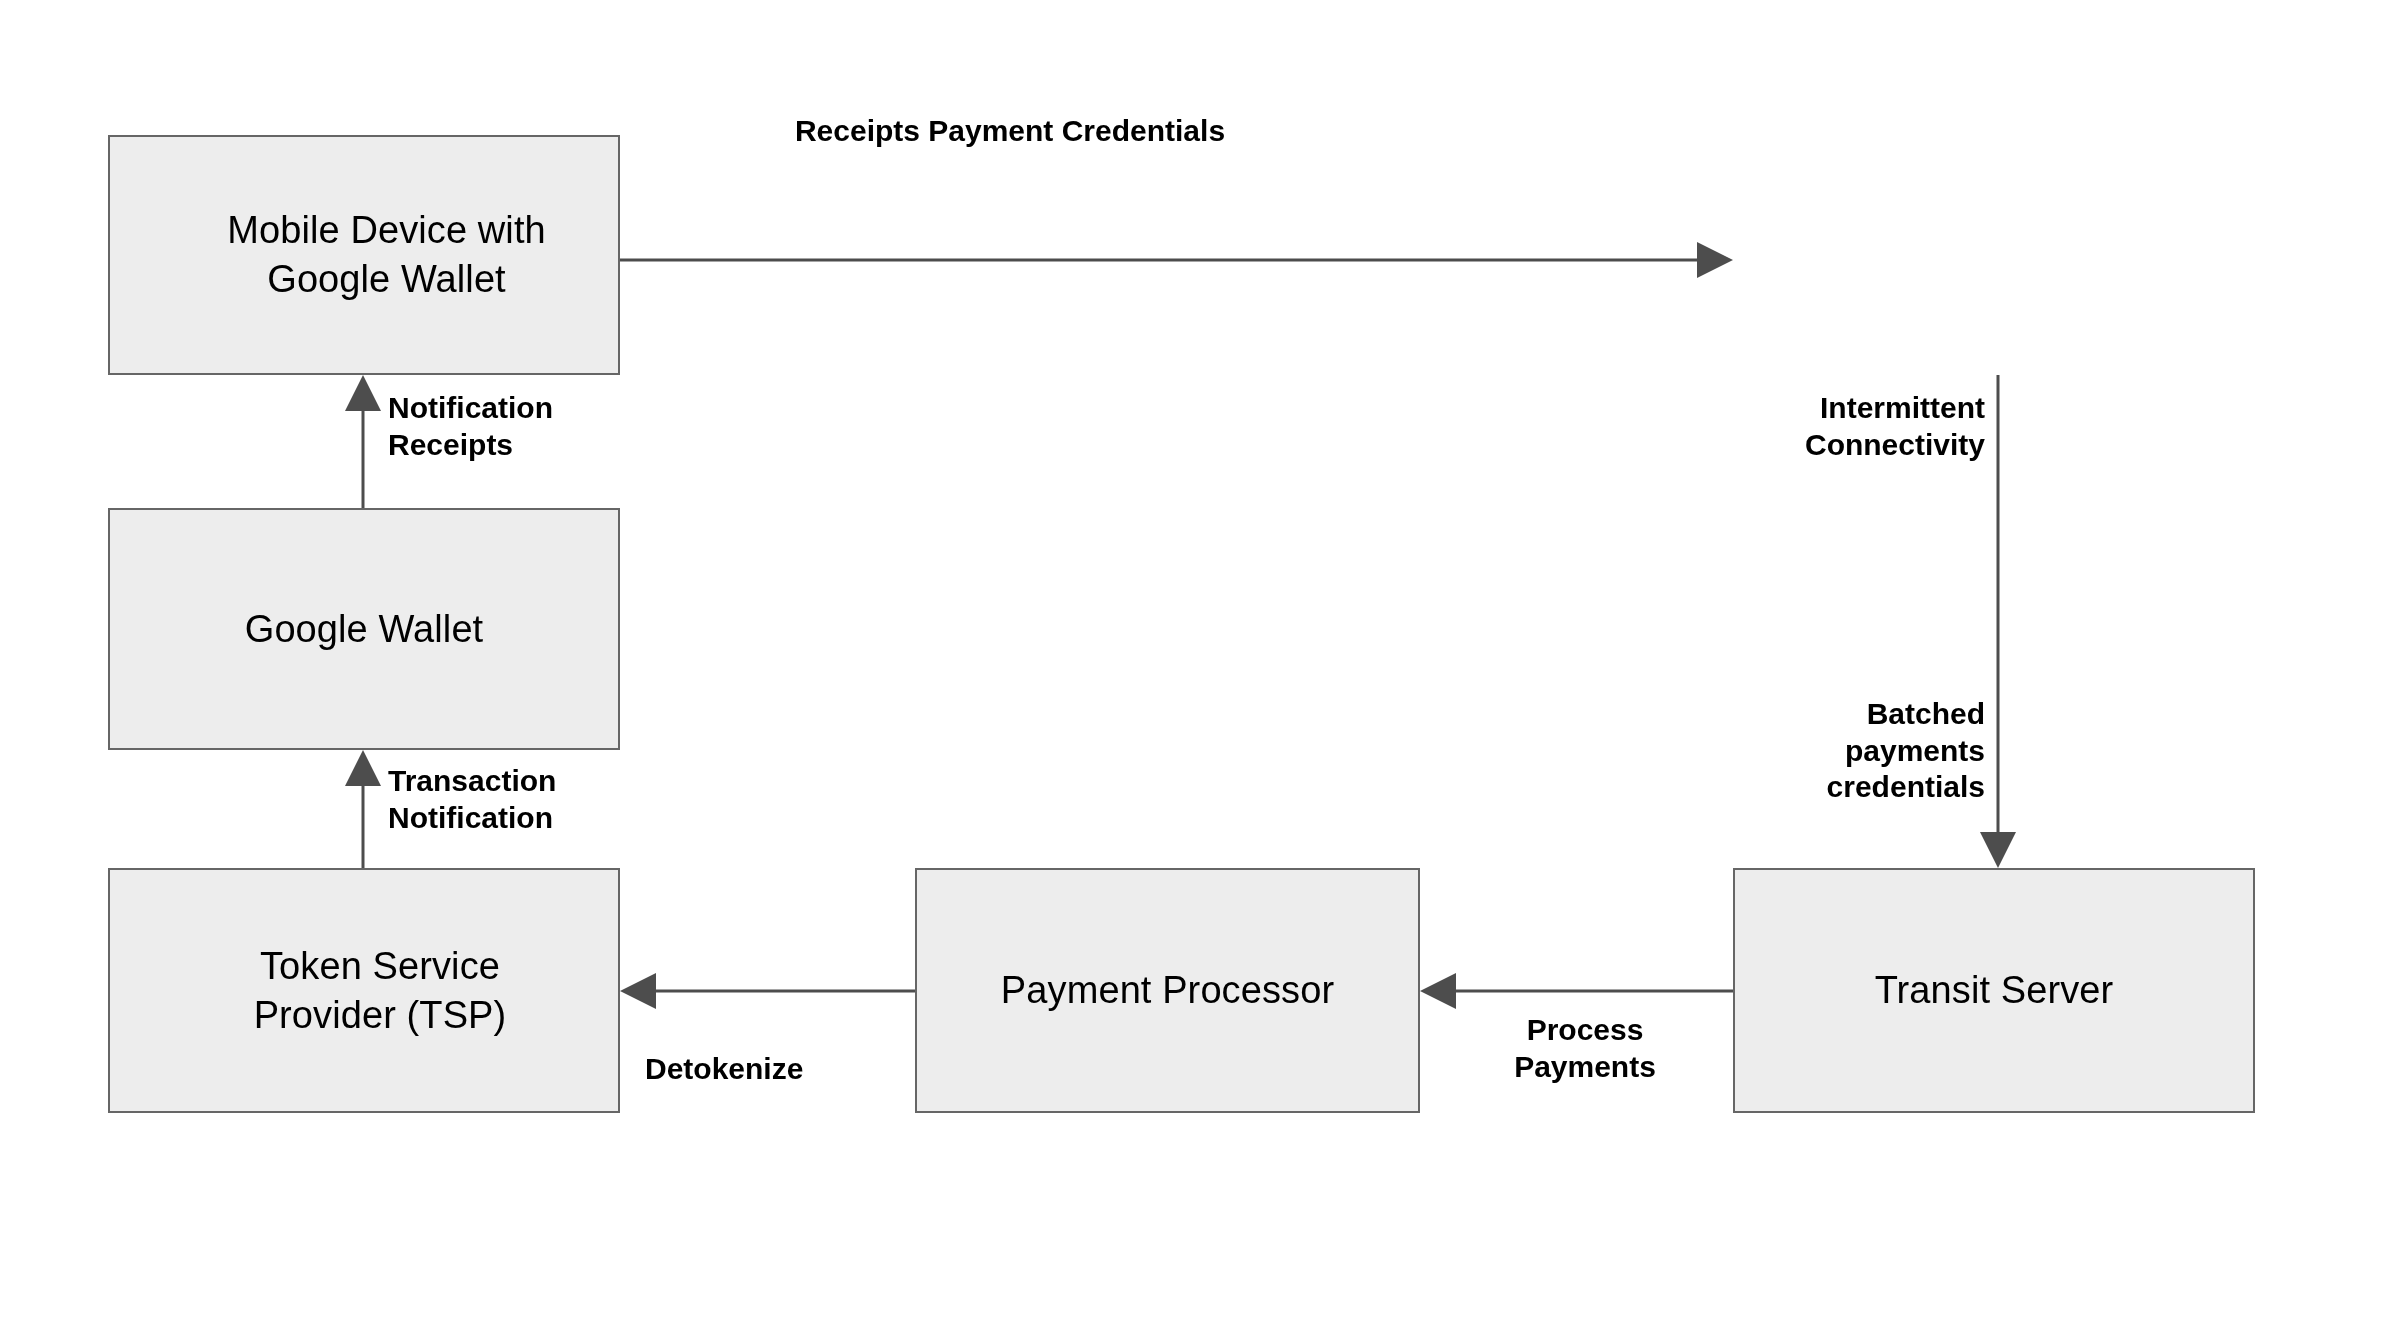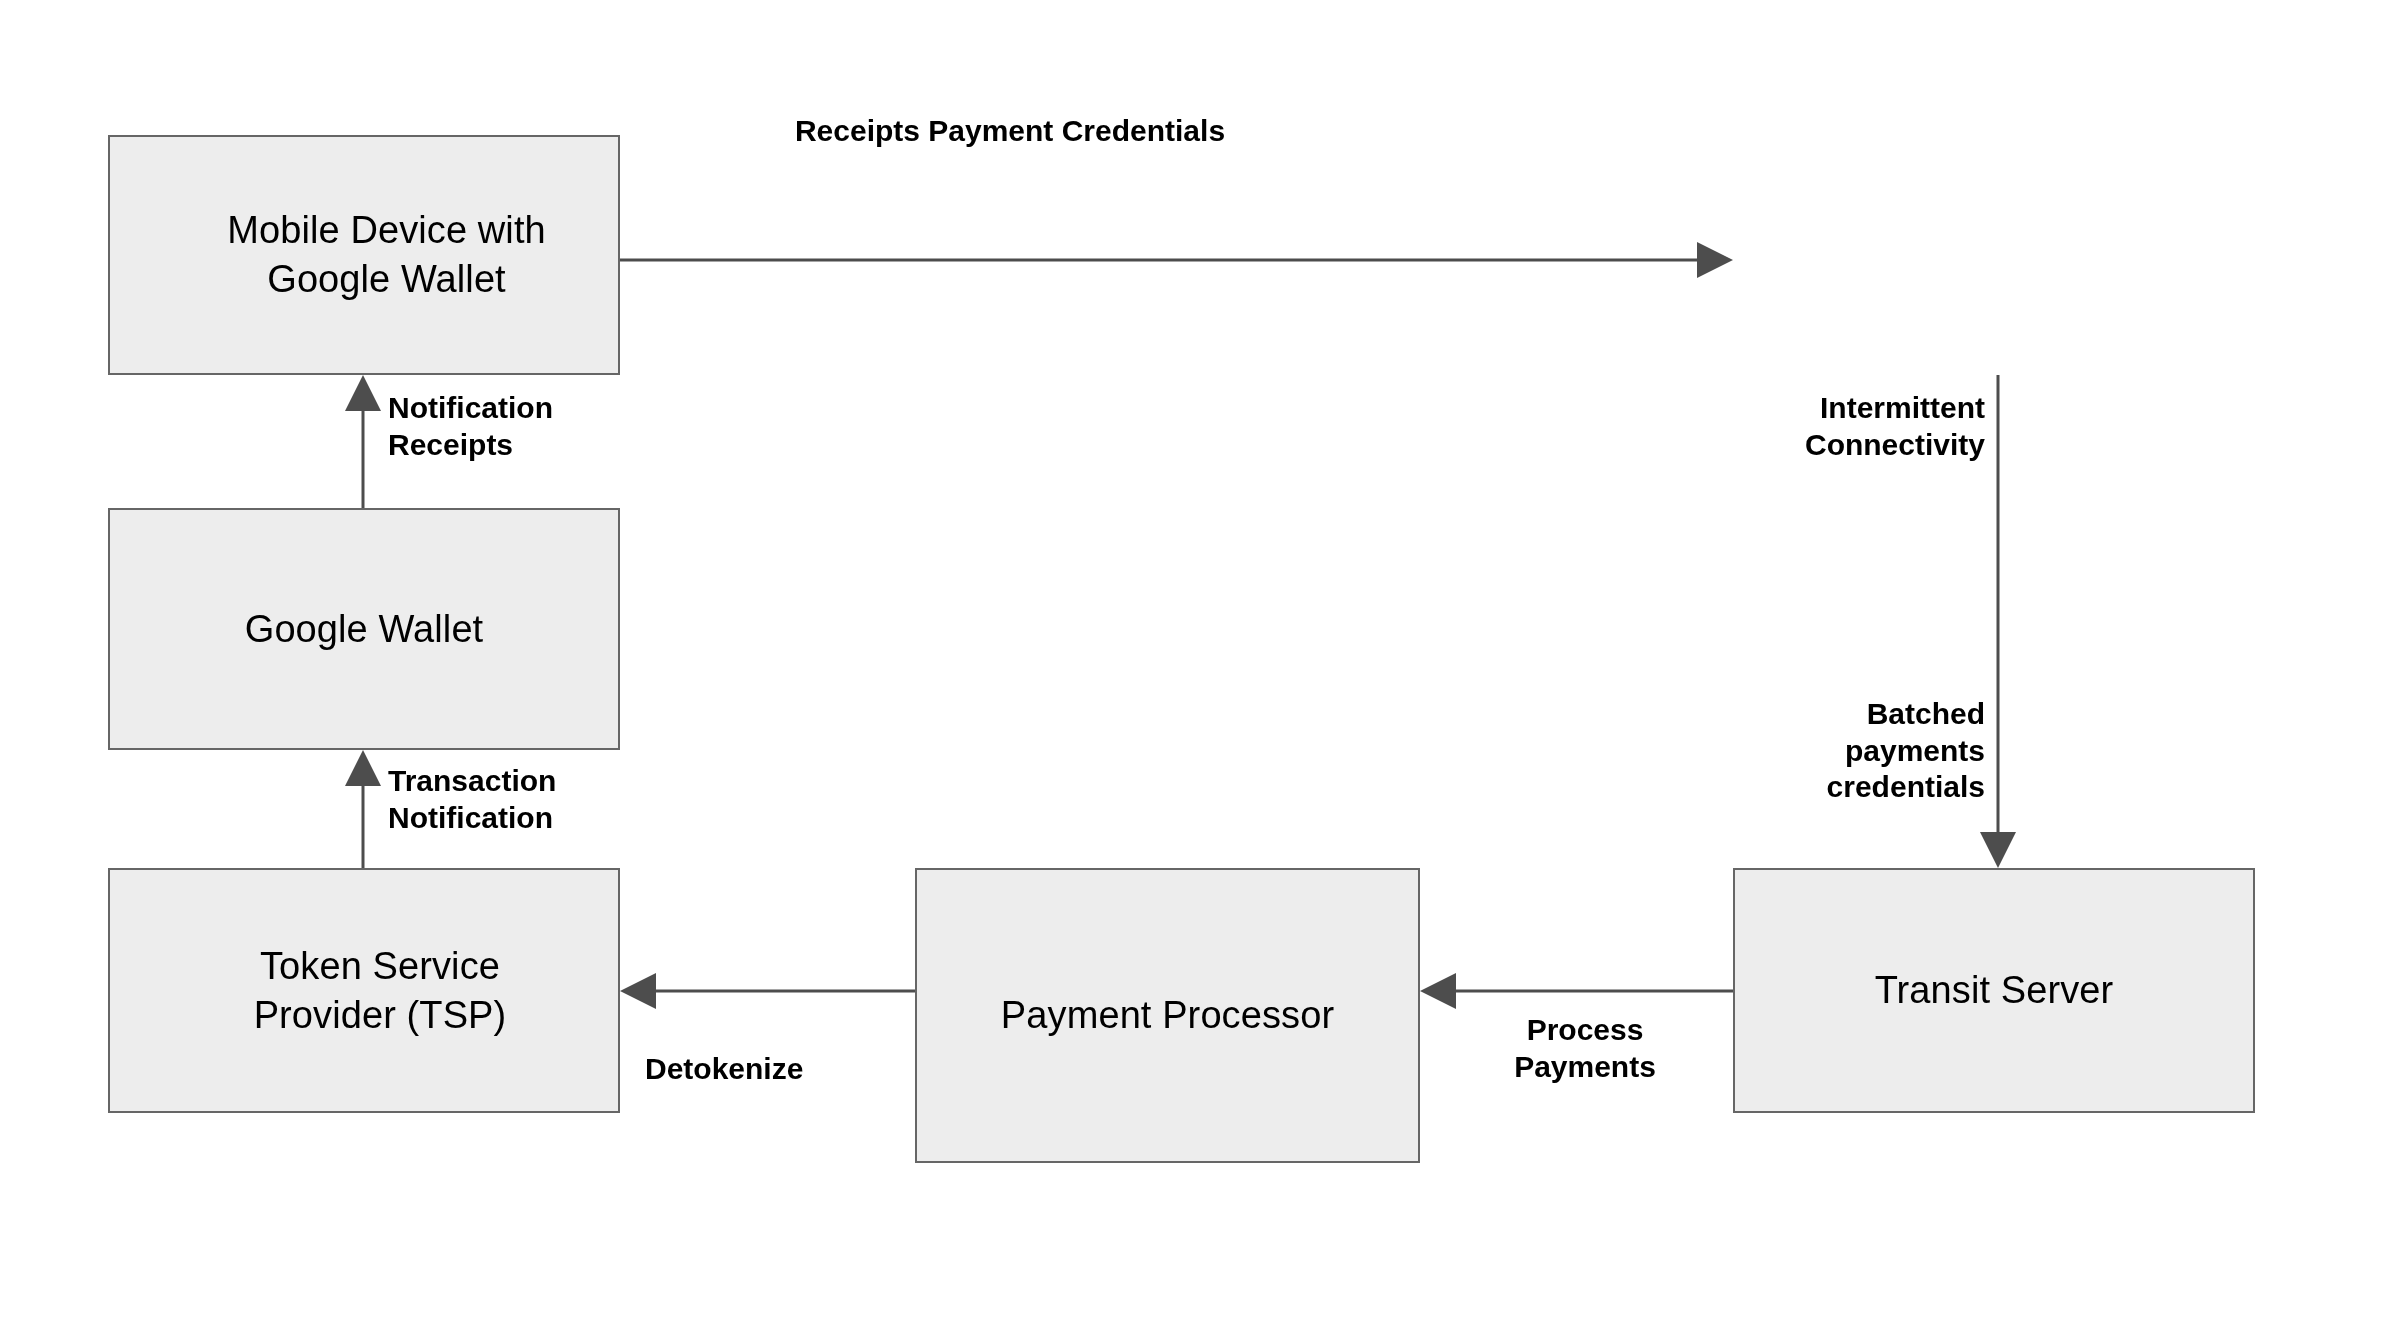--- a/index.html
+++ b/index.html
@@ -39,21 +39,21 @@
   }
   .node-label {
     display: block;
     white-space: pre-line;
     padding: 0 14px;
   }
   #node-mobile        { left: 108px;  top: 135px;  width: 512px; height: 240px; padding-left: 45px; }
   #node-transit-reader{ left: 1733px; top: 132px;  width: 522px; height: 243px; }
   #node-google-server { left: 108px;  top: 508px;  width: 512px; height: 242px; }
   #node-tsp           { left: 108px;  top: 868px;  width: 512px; height: 245px; padding-left: 32px; }
-  #node-payment-proc  { left: 915px;  top: 868px;  width: 505px; height: 295px; }
+  #node-payment-proc  { left: 915px;  top: 868px;  width: 505px; height: 245px; }
   #node-transit-server{ left: 1733px; top: 868px;  width: 522px; height: 245px; }
 
   
   #edges {
     position: absolute;
     left: 0;
     top: 0;
     width: 2389px;
     height: 1344px;
     z-index: 1;

